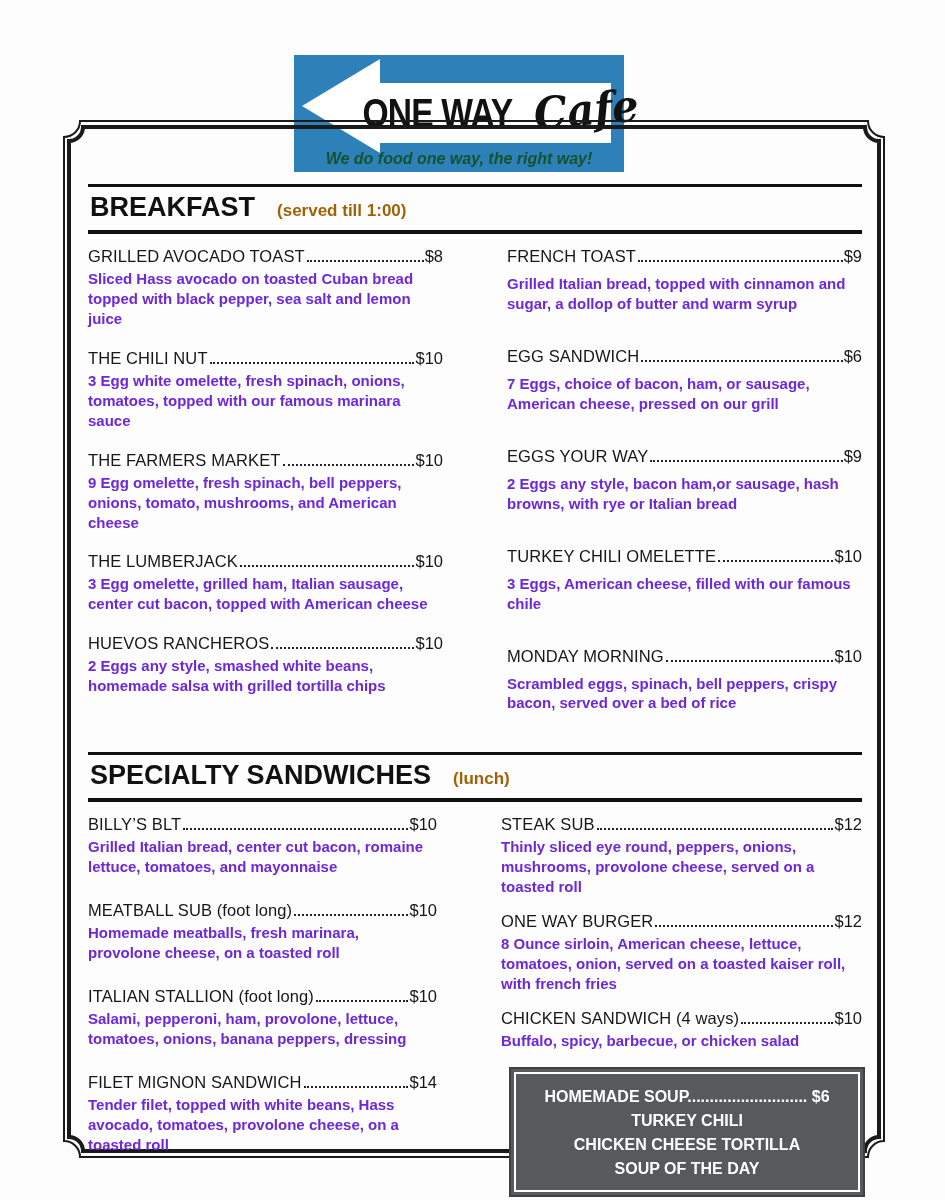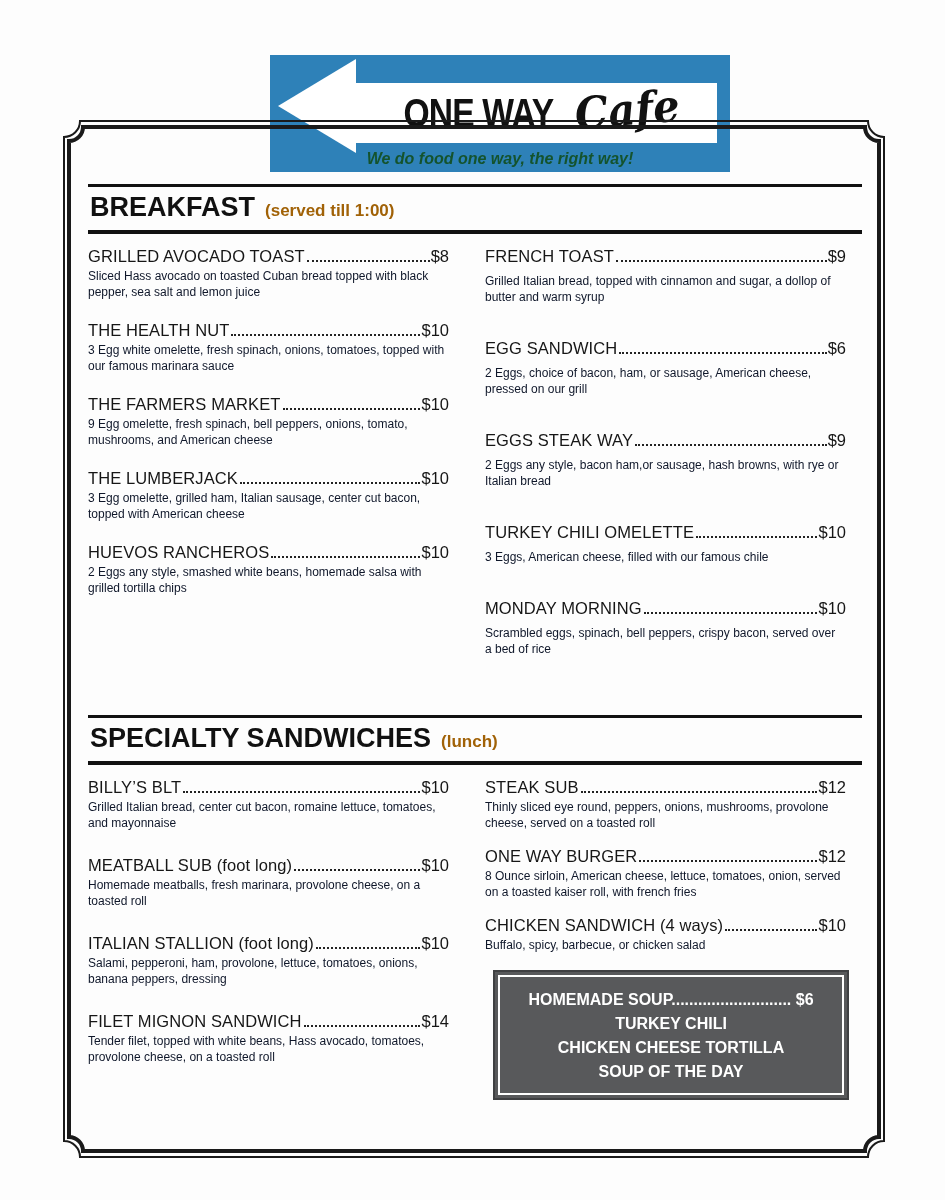--- a/index.html
+++ b/index.html
@@ -2,21 +2,21 @@
 <html><head>
 <meta charset="utf-8">
 <style>
   html,body{margin:0;padding:0;}
   body{
     width:945px;height:1200px;position:relative;background:#fdfdfd;
     font-family:"Liberation Sans","DejaVu Sans",sans-serif;color:#161616;
     overflow:hidden;
   }
   
-  .logo{position:absolute;left:270px;top:55px;width:460px;height:117px;}
+  .logo{position:absolute;left:294px;top:55px;width:330px;height:117px;}
   .logo-box{position:absolute;inset:0;background:#2e81b8;}
   .arrow-tri{
     position:absolute;left:8px;top:4px;width:0;height:0;
     border-right:78px solid #ffffff;
     border-top:47px solid transparent;
     border-bottom:47px solid transparent;
   }
   .arrow-band{
     position:absolute;left:82px;top:28px;right:13px;height:60px;background:#ffffff;
     display:flex;align-items:center;justify-content:center;white-space:nowrap;
@@ -37,36 +37,36 @@
   
   .frame{position:absolute;left:63px;top:120px;width:822px;height:1038px;}
   .frame svg{position:absolute;inset:0;}
   
   .content{
     position:absolute;left:88px;top:120px;width:774px;
     padding-top:64px;
   }
   .section-header{
     border-top:3px solid #111;border-bottom:4px solid #111;
-    padding:5px 0 7px 2px;display:flex;align-items:baseline;gap:10px;
+    padding:5px 0 7px 2px;display:flex;align-items:baseline;gap:22px;
   }
   .section-title{font-size:27px;font-weight:700;letter-spacing:0;color:#111;}
   .section-note{font-size:17px;font-weight:600;color:#a16207;}
-  .section-body{display:flex;gap:36px;padding-top:13px;}
+  .section-body{display:flex;gap:64px;padding-top:13px;justify-content:flex-end;}
   .col{width:361px;}
   .item{margin:0;}
   .bk-left .item{margin-bottom:20px;}
   .bk-right .item{margin-bottom:33px;}
   .sw-left .item{margin-bottom:24px;}
   .sw-right .item{margin-bottom:15px;}
   .item-line{display:flex;align-items:baseline;font-size:16.5px;color:#161616;}
   .item-name{white-space:nowrap;letter-spacing:.1px;}
   .dots{flex:1;border-bottom:2px dotted #222;margin:0 1px 3px 2px;min-width:14px;}
   .item-price{white-space:nowrap;}
-  .item-desc{font-size:12px;line-height:1.33;color:#0f172a;margin-top:3px;padding-right:2px;}
+  .item-desc{font-size:15px;line-height:1.33;color:#6d28d9;margin-top:3px;padding-right:2px;font-weight:bold;}
   .bk-right .item-desc{margin-top:8px;}
   .bk{min-height:462px;}
   .sw{margin-top:6px;}
   
   .soup-box{
     margin-top:16px;background:#58595b;border:2px solid #3f4042;
     box-shadow:inset 0 0 0 3px #58595b, inset 0 0 0 5px #ffffff;
     padding:16px 10px 14px;color:#ffffff;text-align:center;
     font-weight:700;font-size:16px;line-height:1.5;width:332px;margin-left:8px;
   }
@@ -103,21 +103,21 @@
       <div class="item">
         <div class="item-line">
             <span class="item-name">GRILLED AVOCADO TOAST</span>
             <span class="dots"></span>
             <span class="item-price">$8</span>
           </div>
         <div class="item-desc">Sliced Hass avocado on toasted Cuban bread topped with black pepper, sea salt and lemon juice</div>
       </div>
       <div class="item">
         <div class="item-line">
-            <span class="item-name">THE HEALTH NUT</span>
+            <span class="item-name">THE CHILI NUT</span>
             <span class="dots"></span>
             <span class="item-price">$10</span>
           </div>
         <div class="item-desc">3 Egg white omelette, fresh spinach, onions, tomatoes, topped with our famous marinara sauce</div>
       </div>
       <div class="item">
         <div class="item-line">
             <span class="item-name">THE FARMERS MARKET</span>
             <span class="dots"></span>
             <span class="item-price">$10</span>
@@ -149,25 +149,25 @@
             <span class="item-price">$9</span>
           </div>
         <div class="item-desc">Grilled Italian bread, topped with cinnamon and sugar, a dollop of butter and warm syrup</div>
       </div>
       <div class="item">
         <div class="item-line">
             <span class="item-name">EGG SANDWICH</span>
             <span class="dots"></span>
             <span class="item-price">$6</span>
           </div>
-        <div class="item-desc">2 Eggs, choice of bacon, ham, or sausage, American cheese, pressed on our grill</div>
-      </div>
-      <div class="item">
-        <div class="item-line">
-            <span class="item-name">EGGS STEAK WAY</span>
+        <div class="item-desc">7 Eggs, choice of bacon, ham, or sausage, American cheese, pressed on our grill</div>
+      </div>
+      <div class="item">
+        <div class="item-line">
+            <span class="item-name">EGGS YOUR WAY</span>
             <span class="dots"></span>
             <span class="item-price">$9</span>
           </div>
         <div class="item-desc">2 Eggs any style, bacon ham,or sausage, hash browns, with rye or Italian bread</div>
       </div>
       <div class="item">
         <div class="item-line">
             <span class="item-name">TURKEY CHILI OMELETTE</span>
             <span class="dots"></span>
             <span class="item-price">$10</span>

